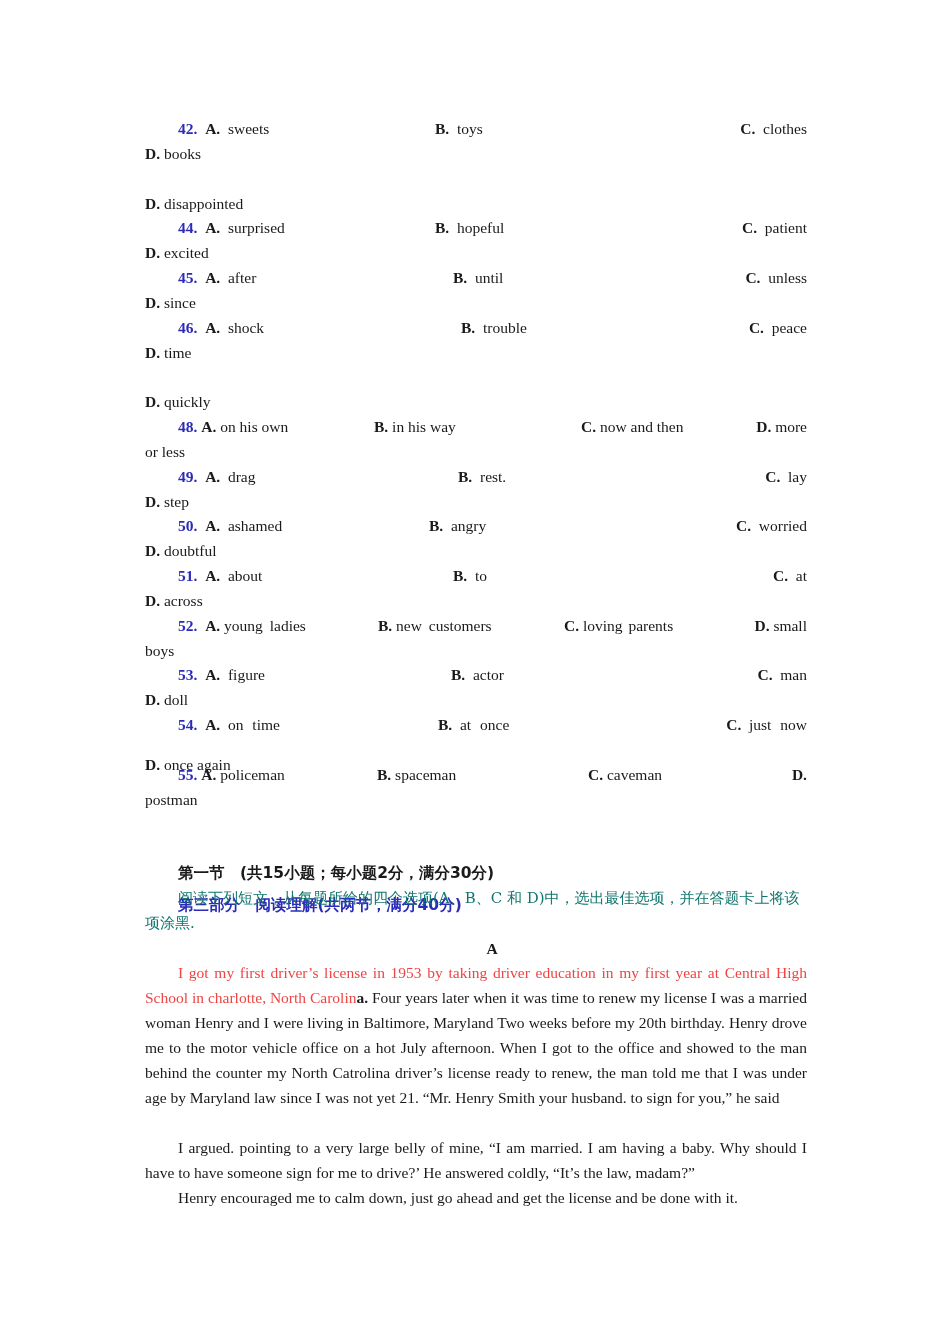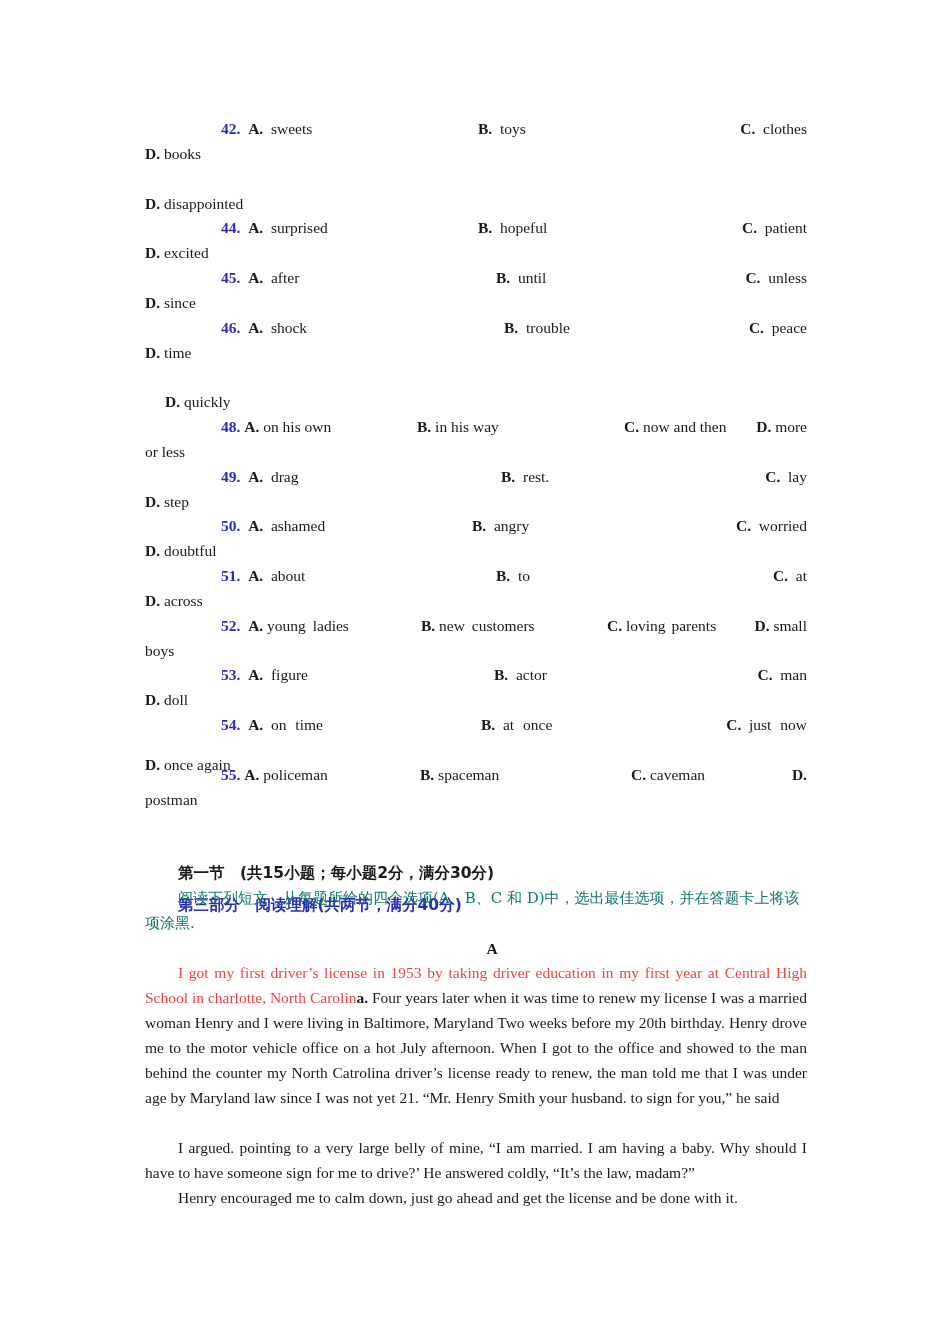--- a/index.html
+++ b/index.html
@@ -1,21 +1,21 @@
 <!DOCTYPE html>
 <html><head>
   <meta charset="utf-8">
   <style>
     html, body { margin: 0; padding: 0; background: #ffffff; }
     body { width: 950px; height: 1344px; position: relative; overflow: hidden;
            font-family: "Liberation Serif", "DejaVu Serif", serif; color: #1a1a1a; }
     .page { position: absolute; left: 0; top: 0; width: 950px; height: 1344px; }
     .row { position: absolute; left: 145px; width: 662px; height: 24px;
            font-size: 15.5px; line-height: 24px; white-space: nowrap; }
-    .opt { position: absolute; top: 0; margin-left: 43px; }
+    .opt { position: absolute; top: 0; }
     .num { color: #2b2bb8; font-weight: bold; }
     .lbl { font-weight: bold; }
     .cont { position: absolute; left: 145px; font-size: 15.5px; line-height: 24px; white-space: nowrap; }
     .sec { position: absolute; left: 178px; font-size: 15.5px; line-height: 24px; font-weight: bold;
            font-family: "DejaVu Sans", sans-serif; }
     .sec.blue { color: #2b2bb8; }
     .para { position: absolute; left: 145px; width: 662px; font-size: 15.5px; line-height: 24.9px;
             text-align: justify; text-indent: 33px; }
     .blue-text { color: #ef4444; }
     .inst { position: absolute; left: 145px; width: 662px; font-size: 15px; line-height: 25px;
@@ -51,21 +51,21 @@
   </div>
   <div class="cont" style="top:291px;"><span class="lbl">D.</span> <span>since</span></div>
 
   <div class="row" style="top:316px;">
     <span class="opt" style="left:33px;"><span class="num">46.</span>&nbsp; <span class="lbl">A.</span>&nbsp; <span>shock</span></span>
     <span class="opt" style="left:316px;"><span class="lbl">B.</span>&nbsp; <span>trouble</span></span>
     <span class="opt" style="right:0;"><span class="lbl">C.</span>&nbsp; <span>peace</span></span>
   </div>
   <div class="cont" style="top:341px;"><span class="lbl">D.</span> <span>time</span></div>
 
-  <div class="cont" style="top:390px;margin-left:20px;"><span class="lbl">D.</span> <span>quickly</span></div>
+  <div class="cont" style="top:390px;"><span class="lbl">D.</span> <span>quickly</span></div>
 
   <div class="row" style="top:415px;">
     <span class="opt" style="left:33px;"><span class="num">48.</span> <span class="lbl">A.</span> <span>on his own</span></span>
     <span class="opt" style="left:229px;"><span class="lbl">B.</span> <span>in his way</span></span>
     <span class="opt" style="left:436px;"><span class="lbl">C.</span> <span>now and then</span></span>
     <span class="opt" style="right:0;"><span class="lbl">D.</span> <span>more</span></span>
   </div>
   <div class="cont" style="top:440px;">or less</div>
 
   <div class="row" style="top:465px;">

